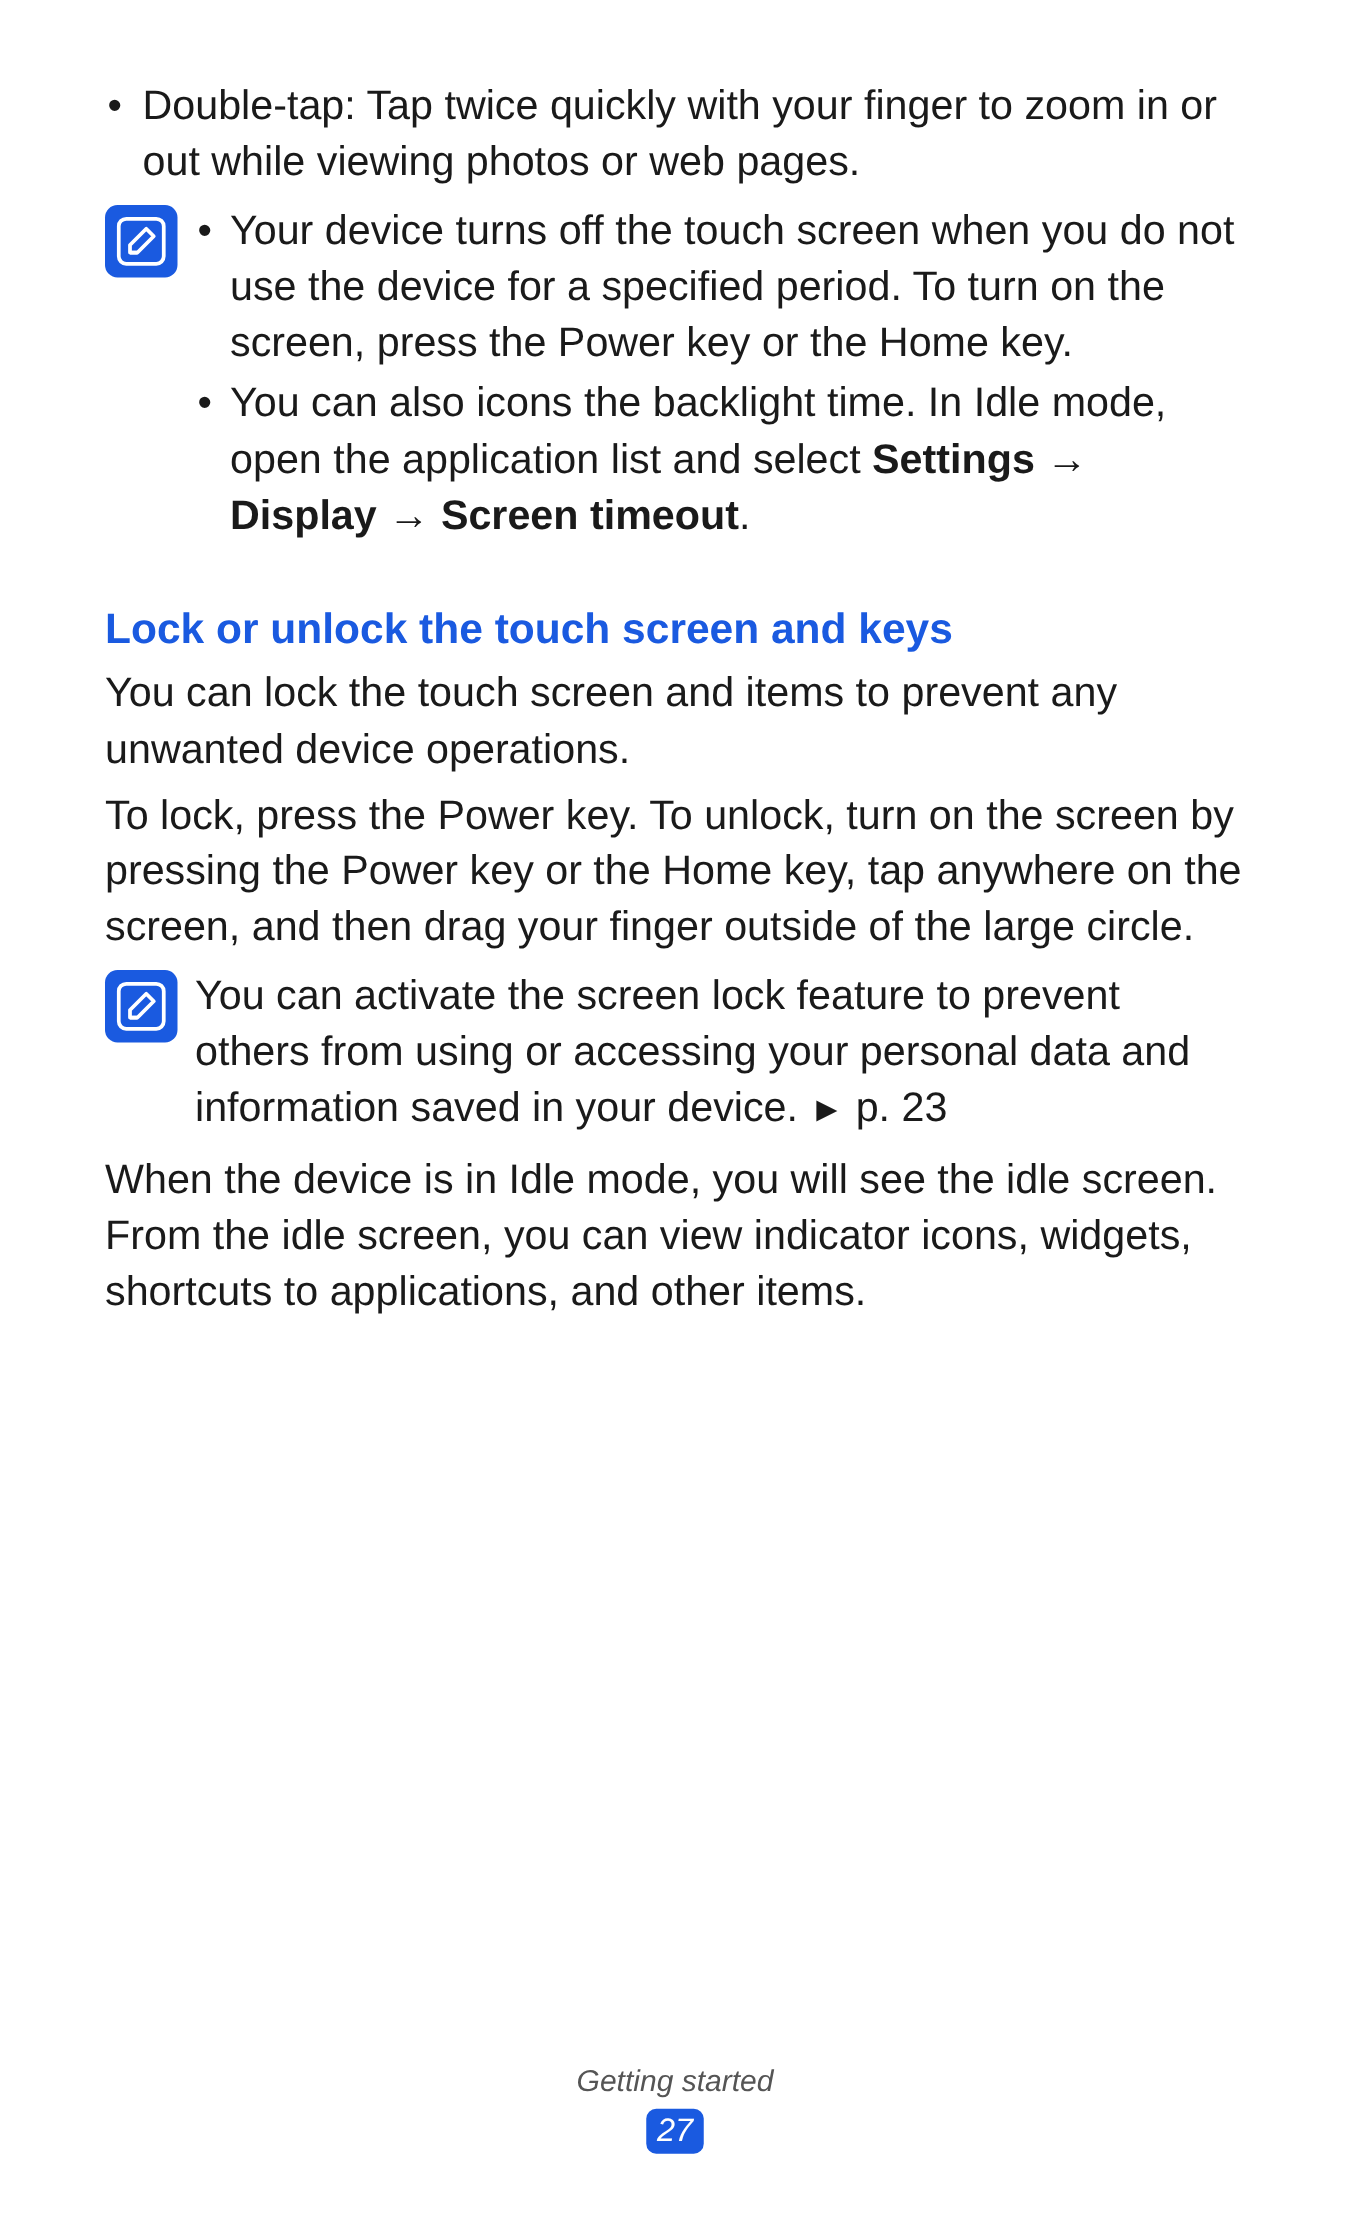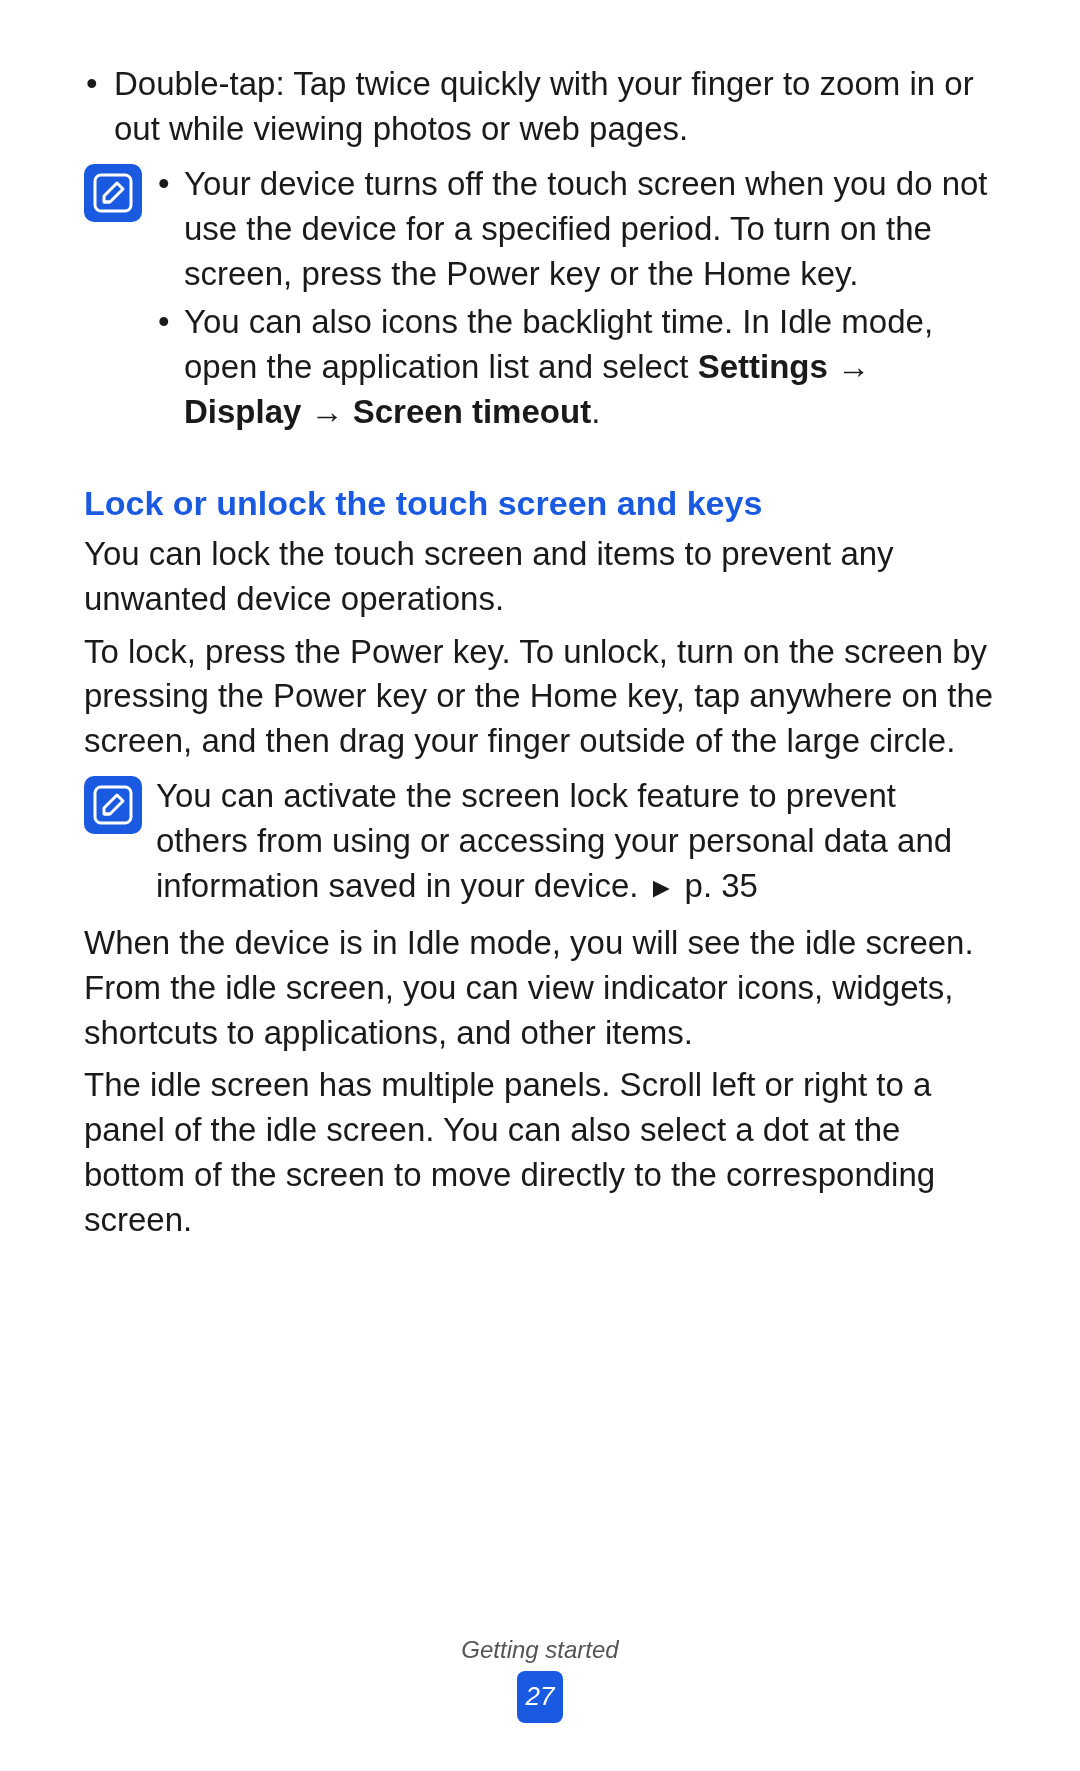--- a/index.html
+++ b/index.html
@@ -77,21 +77,21 @@
     left: 0;
     width: 100%;
     text-align: center;
     font-style: italic;
     font-size: 24px;
     color: #555;
   }
   .page-badge {
     margin: 4px auto 0 auto;
     width: 46px;
-    height: 52px;
+    height: 36px;
     background: #1a5ae0;
     border-radius: 8px;
     color: #fff;
     font-style: italic;
     font-size: 26px;
     display: flex;
     align-items: center;
     justify-content: center;
     font-weight: 400;
   }
@@ -140,26 +140,25 @@
       <div class="note-icon">
         <svg viewBox="0 0 40 40">
           <rect x="2" y="2" width="36" height="36" rx="6" fill="none" stroke="#fff" stroke-width="3"></rect>
           <path d="M11 29 L11 23 L24 10 L30 16 L17 29 Z" fill="none" stroke="#fff" stroke-width="3" stroke-linejoin="round"></path>
           <line x1="11" y1="29" x2="17" y2="29" stroke="#fff" stroke-width="3"></line>
         </svg>
       </div>
     </div>
     <div class="note-body">
       <div class="body-para" style="margin-top:0">
-        <span>You can activate the screen lock feature to prevent others from using or accessing your personal data and information saved in your device. </span><span class="ref-arrow">►</span><span> p. 35</span>
+        <span>You can activate the screen lock feature to prevent others from using or accessing your personal data and information saved in your device. </span><span class="ref-arrow">►</span><span> p. 23</span>
       </div>
     </div>
   </div>
 
   <div class="body-para">When the device is in Idle mode, you will see the idle screen. From the idle screen, you can view indicator icons, widgets, shortcuts to applications, and other items.</div>
-  <div class="body-para">The idle screen has multiple panels. Scroll left or right to a panel of the idle screen. You can also select a dot at the bottom of the screen to move directly to the corresponding screen.</div>
 
   <div class="footer">
     <div>Getting started</div>
     <div class="page-badge">27</div>
   </div>
 
 </div>
 
 </body></html>

